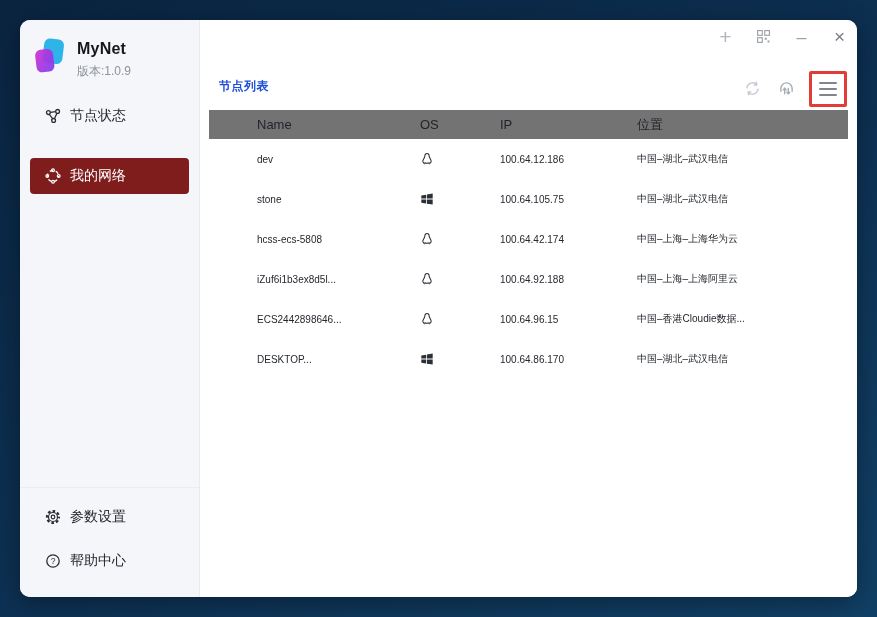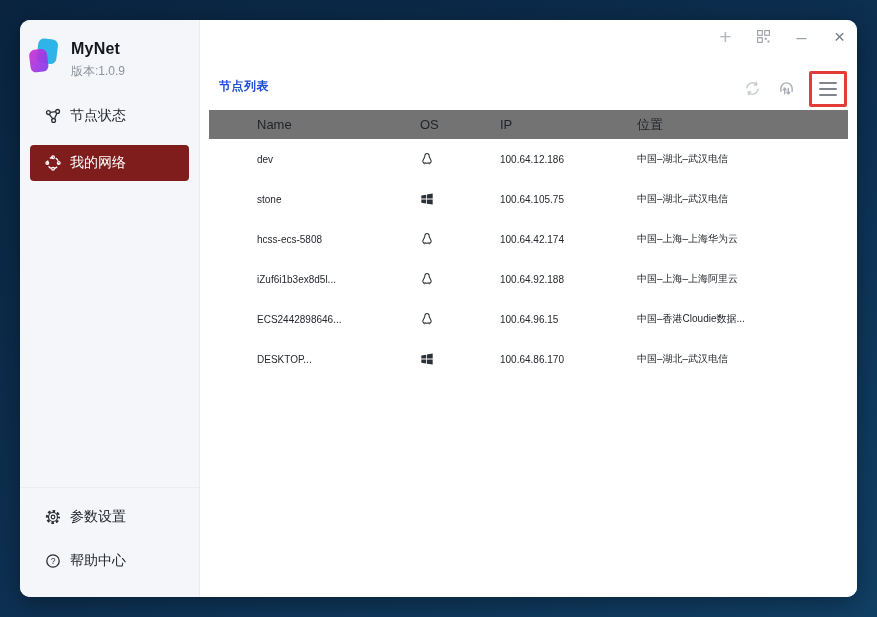--- a/index.html
+++ b/index.html
@@ -12,25 +12,25 @@
   .window{
     position:absolute;left:20px;top:20px;width:837px;height:577px;
     background:#ffffff;border-radius:10px;display:flex;overflow:hidden;
     box-shadow:0 6px 24px rgba(0,0,0,.35);
   }
   
   .sidebar{
     width:179px;flex-shrink:0;background:#f5f6f9;border-right:1px solid #e9ebee;
     display:flex;flex-direction:column;
   }
-  .logo-row{display:flex;gap:10px;padding:17px 0 0 7px;align-items:flex-start;}
+  .logo-row{display:flex;gap:10px;padding:17px 0 0 13px;align-items:flex-start;}
   .logo-row svg{display:block;}
   .app-name{font-size:16px;font-weight:700;color:#14171c;margin-top:3px;letter-spacing:.2px;}
   .app-version{font-size:12px;color:#8d939c;margin-top:5px;}
-  .nav{margin-top:18px;display:flex;flex-direction:column;gap:11px;}
+  .nav{margin-top:18px;display:flex;flex-direction:column;gap:24px;}
   .nav-item{
     height:36px;display:flex;align-items:center;gap:9px;
     margin:0 10px;padding-left:15px;border-radius:4px;
     font-size:14px;color:#23272e;cursor:pointer;white-space:nowrap;
   }
   .nav-item .icon{display:inline-flex;width:16px;height:16px;align-items:center;justify-content:center;}
   .nav-item.active{background:#7f1d1d;color:#ffffff;font-weight:500;}
   .sidebar-spacer{flex:1;}
   .sidebar-bottom{border-top:1px solid #ebedf0;padding:7px 0 14px;}
   .sidebar-bottom .nav-item{height:44px;margin:0 10px;}

